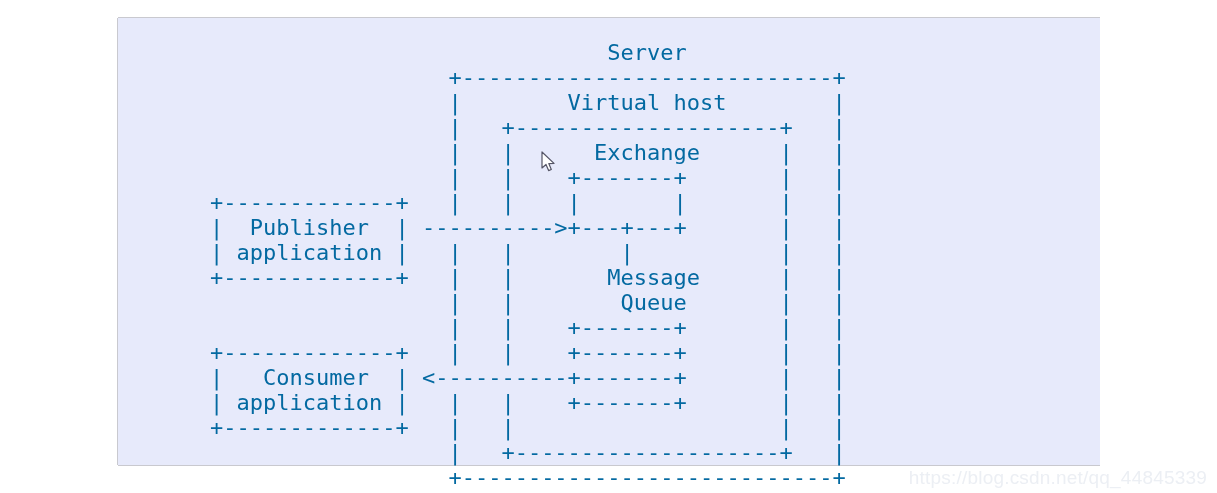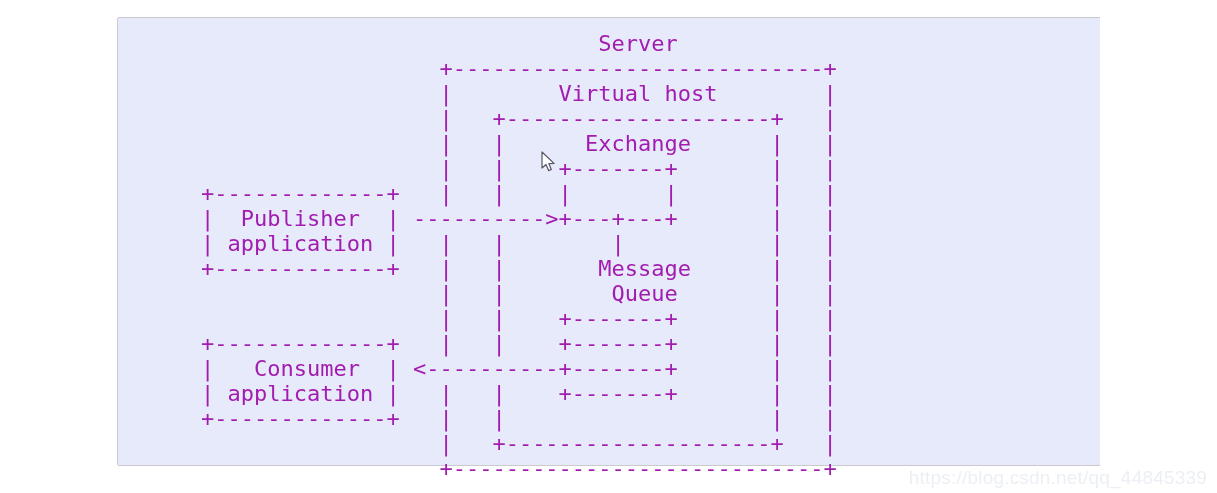--- a/index.html
+++ b/index.html
@@ -30,23 +30,23 @@
       0 -1px 0 0 #c9c9cf,
       -1px 0 0 0 #c9c9cf,
       0 1px 0 0 #c9c9cf;
   }
 
   
   #ascii {
     position: absolute;
     left: 0;
     top: 0;
-    margin: 1px;
+    margin: 10px;
     padding: 0;
-    color: #a21caf;
+    color: #0369a1;
     font-family: "DejaVu Sans Mono", "Liberation Mono", monospace;
     font-size: 22px;
     line-height: 25px;
     letter-spacing: 0px;
     white-space: pre;
     -webkit-font-smoothing: antialiased;
   }
 
   
   #cursor {

